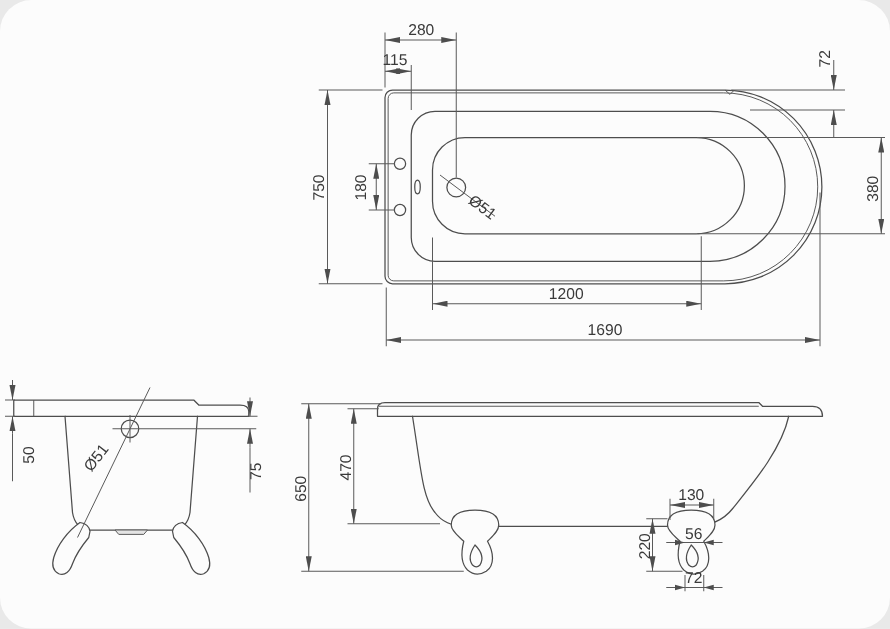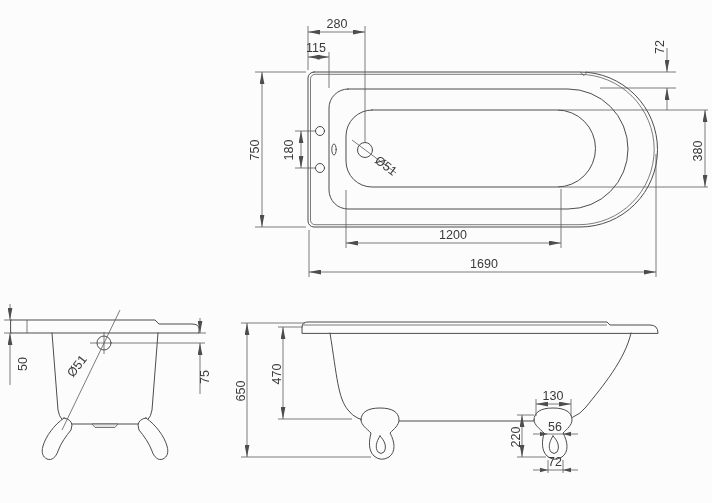--- a/index.html
+++ b/index.html
@@ -1,16 +1,16 @@
 <!DOCTYPE html>
 <html><head>
 <meta charset="utf-8">
 <style>
   html,body{margin:0;padding:0;background:#e9e9e9;}
-  .sheet{width:712px;height:503px;background:#fcfcfc;position:relative;margin:0 auto;overflow:hidden;}
+  .sheet{width:712px;height:503px;background:#fcfcfc;position:relative;margin:0 auto;overflow:hidden;border-radius:25px;}
   svg{display:block;}
   .ln{stroke:#4d4d4d;stroke-width:1;fill:none;stroke-linecap:round;stroke-linejoin:round;}
   .thin{stroke:#5a5a5a;stroke-width:0.8;fill:none;}
   .dimtxt{font-family:"Liberation Sans",sans-serif;font-size:12.5px;fill:#3a3a3a;}
   .bgfill{fill:#fcfcfc;}
   .shade{fill:#e4e4e4;stroke:#5a5a5a;stroke-width:0.8;}
 </style>
 </head>
 <body>
 

